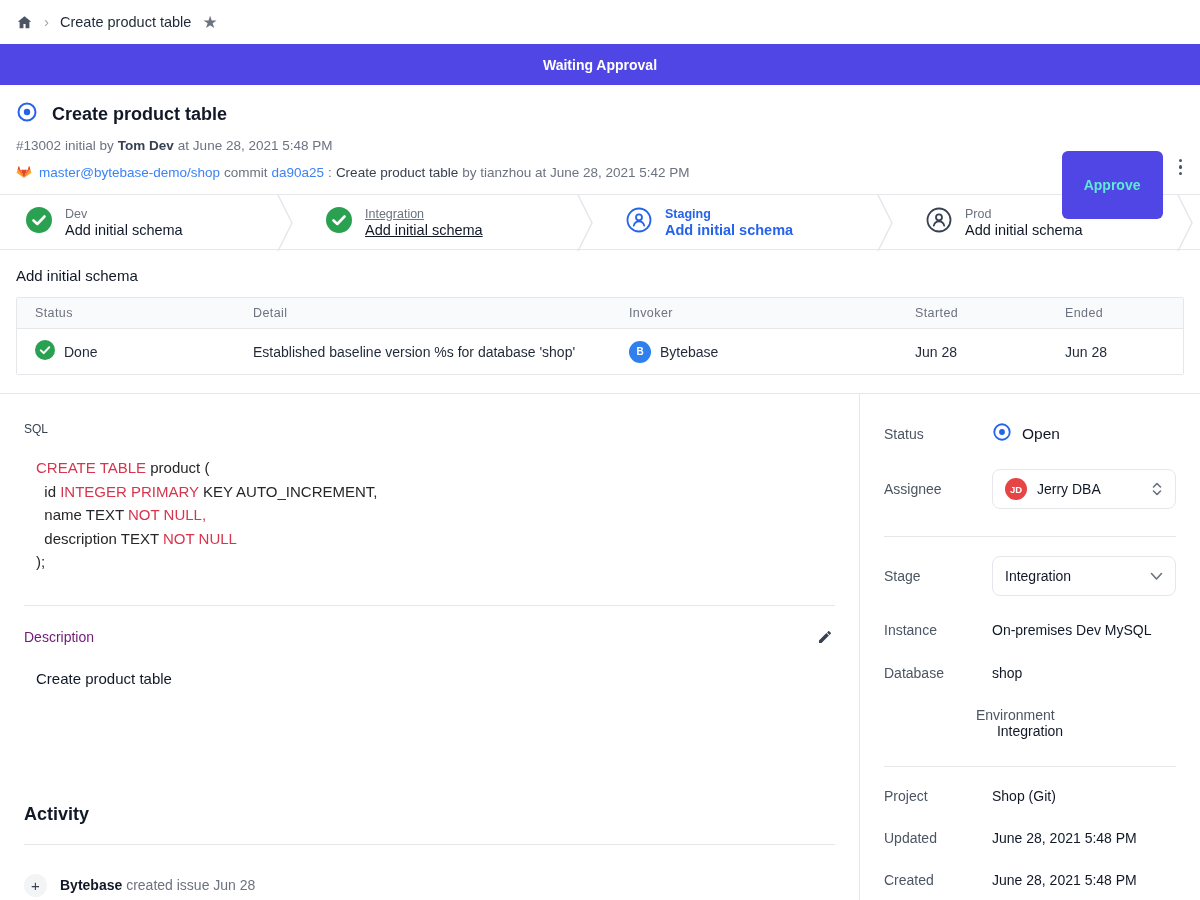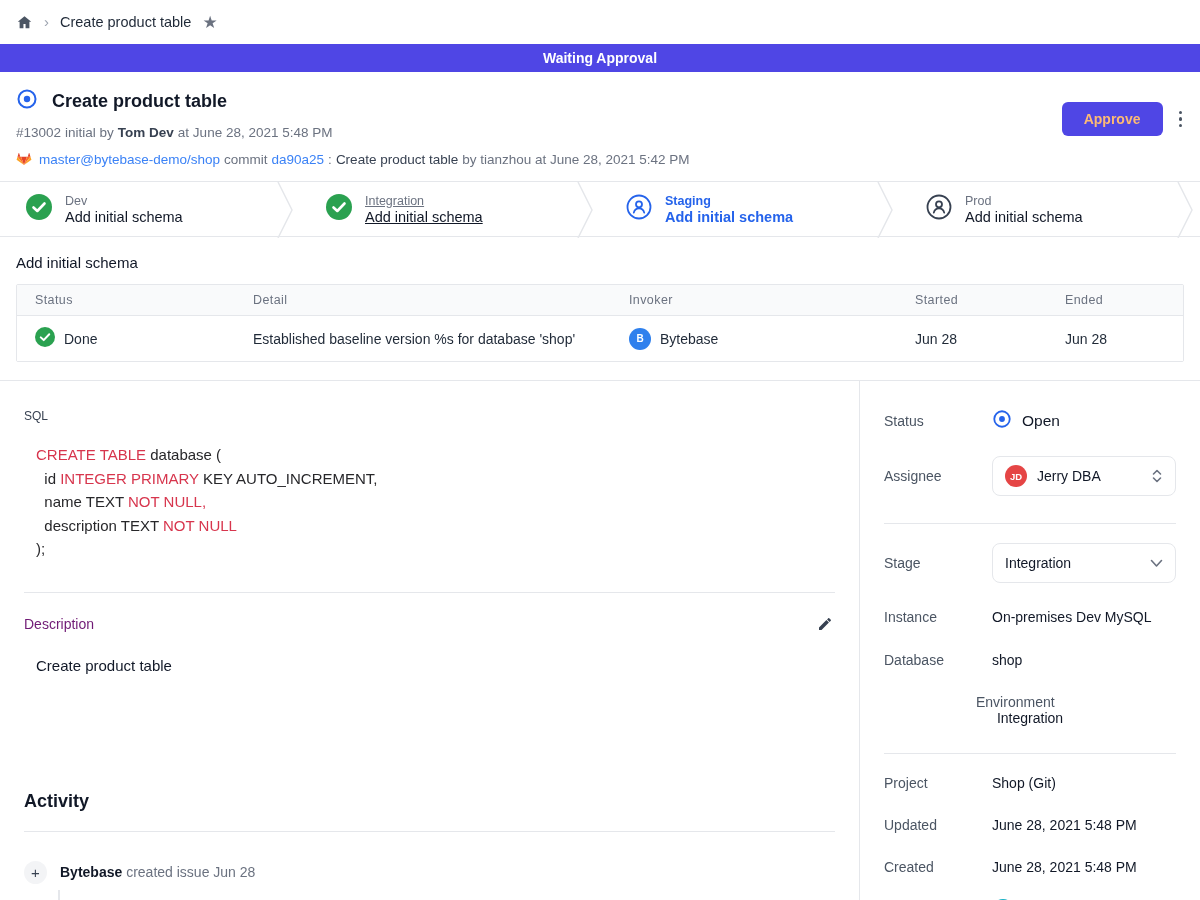--- a/index.html
+++ b/index.html
@@ -7,34 +7,34 @@
     font-family:"Liberation Sans", sans-serif; color:#1f2937; }
 
   
   .crumb-bar { height:44px; display:flex; align-items:center; padding:0 16px; gap:11px; background:#fff; }
   .crumb-bar .home-ic { display:flex; }
   .crumb-sep { color:#9ca3af; font-size:15px; margin-top:-2px; }
   .crumb-title { font-size:14.5px; color:#1f2937; }
   .crumb-star { color:#6b7280; font-size:17px; cursor:pointer; }
 
   
-  .banner { height:28px; background:#4f46e5; color:#fff; display:flex; align-items:center;
+  .banner { height:41px; background:#4f46e5; color:#fff; display:flex; align-items:center;
     justify-content:center; font-size:14px; font-weight:700; }
 
   
   .header { position:relative; padding:16px 16px 14px; }
   .title-row { display:flex; align-items:center; gap:14px; }
   .page-title { font-size:18px; font-weight:700; color:#111827; }
   .meta { margin-top:11px; font-size:13.5px; color:#6b7280; display:flex; align-items:center; gap:4px; }
   .meta .strong { color:#374151; font-weight:600; }
   .meta .dark { color:#374151; }
   .meta a, .meta .link { color:#3b82f6; text-decoration:none; cursor:pointer; }
   .approve-wrap { position:absolute; right:14px; top:30px; display:flex; align-items:center; gap:12px; }
-  .approve-btn { background:#4f46e5; color:#fdba74; border:none; border-radius:6px; font-size:14px;
-    font-weight:600; padding:9px 22px; cursor:pointer; font-family:inherit; }
+  .approve-btn { background:#4f46e5; color:#5eead4; border:none; border-radius:6px; font-size:14px;
+    font-weight:600; padding:26px 22px; cursor:pointer; font-family:inherit;margin-top:36px; }
   .kebab { display:flex; flex-direction:column; gap:3px; padding:4px; cursor:pointer; }
   .kebab i { width:3.5px; height:3.5px; border-radius:50%; background:#4b5563; }
 
   
   .pipeline { display:flex; align-items:stretch; height:56px; border-top:1px solid #e5e7eb;
     border-bottom:1px solid #e5e7eb; }
   .stage { flex:1; display:flex; align-items:center; gap:13px; padding-left:26px; cursor:pointer; }
   .stage .txt { display:flex; flex-direction:column; gap:1px; }
   .stage .env { font-size:12.5px; color:#6b7280; }
   .stage .task { font-size:14.5px; color:#111827; }
@@ -253,21 +253,21 @@
       <span>Jun 28</span>
       <span>Jun 28</span>
     </div>
   </div>
 </div>
 
 <div class="main">
   <div class="left-col">
 
     <div class="sql-label">SQL</div>
-    <div class="sql-code"><span class="kw">CREATE TABLE</span><span> database (</span>
+    <div class="sql-code"><span class="kw">CREATE TABLE</span><span> product (</span>
 <span>  id </span><span class="kw">INTEGER PRIMARY</span><span> KEY AUTO_INCREMENT,</span>
 <span>  name TEXT </span><span class="kw">NOT NULL,</span>
 <span>  description TEXT </span><span class="kw">NOT NULL</span>
 <span>);</span></div>
 
     <div class="left-divider"></div>
 
     <div class="desc-head">
       <span class="desc-label">Description</span>
       <span class="edit-btn">

